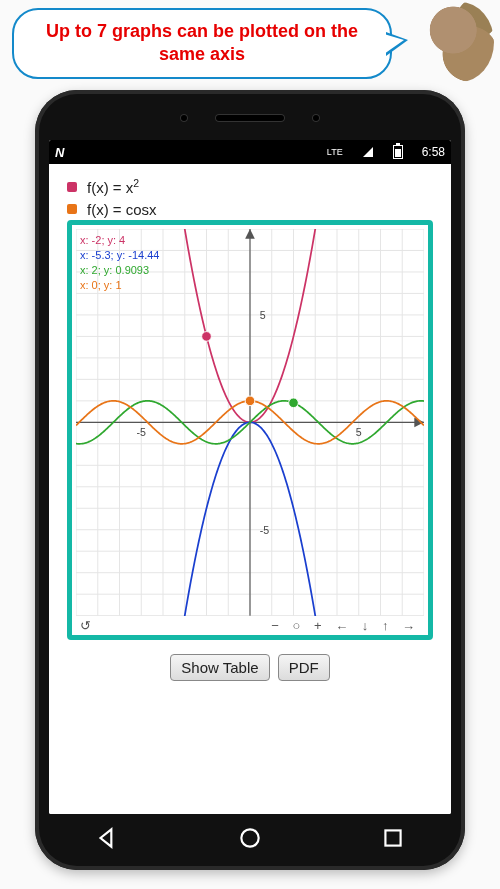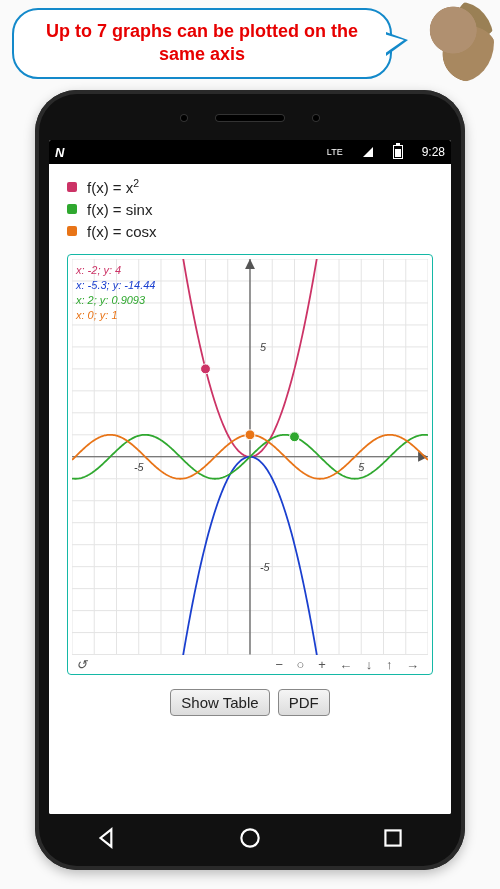--- a/index.html
+++ b/index.html
@@ -129,26 +129,24 @@
     display: flex;
     flex-direction: column;
   }
 
   .legend { list-style:none;font-size:15px;line-height:1.4;color:#222;}
   .legend li{display:flex;align-items:center;gap:10px;}
   .sw{width:10px;height:10px;border-radius:2px;display:inline-block;}
   .legend sup{font-size:0.7em;}
 
   .plot-box{
-    margin-top:12px;
-    border:1px solid #14b8a6;
+    border:5px solid #14b8a6;
     border-radius:4px;
     padding:4px 4px 2px 4px;
     position:relative;
-    font-style:italic;
   }
   .readouts{
     position:absolute;
     top:8px;left:8px;
     font-size:11px;
     line-height:1.35;
   }
   .readouts div{white-space:nowrap;}
   .plot-svg{display:block;width:100%;}
 
@@ -185,33 +183,29 @@
   <div class="screen">
 
     <div class="statusbar">
       <span class="n-logo">N</span>
       <span class="right">
         <span style="font-size:9px;">LTE</span>
         <svg width="12" height="12" viewBox="0 0 12 12">
             <path d="M1 11 L11 11 L11 1 Z" fill="#fff"></path>
           </svg>
         <span class="batt"></span>
-        <span>9:28</span>
+        <span>6:58</span>
       </span>
     </div>
 
     <div class="content">
       <ul class="legend">
         <li>
           <span class="sw" style="background:#cc3366"></span>
           <span><span>f(x) = x</span><sup>2</sup></span>
-        </li>
-        <li>
-          <span class="sw" style="background:#2fa82f"></span>
-          <span><span>f(x) = sinx</span><sup></sup></span>
         </li>
         <li>
           <span class="sw" style="background:#e87417"></span>
           <span><span>f(x) = cosx</span><sup></sup></span>
         </li>
       </ul>
 
       <div class="plot-box">
         <div class="readouts">
           <div style="color:#cc3366">x: -2; y: 4</div>

